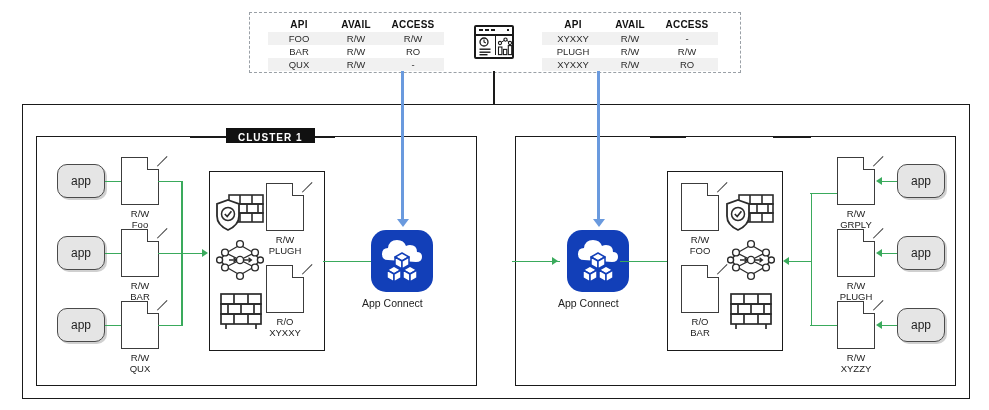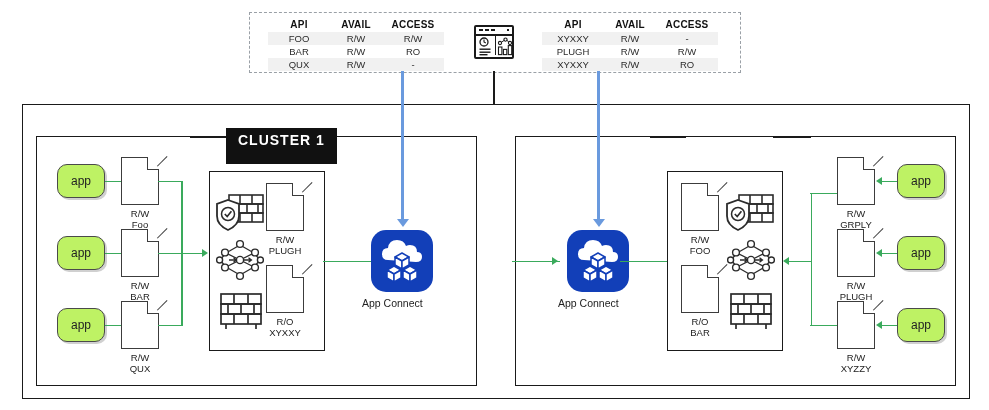--- a/index.html
+++ b/index.html
@@ -30,27 +30,27 @@
   .g-line{position:absolute;background:#3aaa5c;}
   .g-h{height:1.5px;}
   .g-v{width:1.5px;}
   .g-head{position:absolute;width:0;height:0;border-top:4px solid transparent;border-bottom:4px solid transparent;}
   .g-head.right{border-left:6px solid #3aaa5c;}
   .g-head.left{border-right:6px solid #3aaa5c;}
 
   
   .outer-frame{position:absolute;border:1.5px solid #1a1a1a;background:transparent;}
   .cluster-box{position:absolute;border:1.5px solid #1a1a1a;background:#fff;}
-  .cluster-badge{position:absolute;background:#111;color:#fff;font-size:14px;font-weight:bold;letter-spacing:1px;
-                 padding:4px 12px 16px 12px;white-space:nowrap;}
+  .cluster-badge{position:absolute;background:#111;color:#fff;font-size:10px;font-weight:bold;letter-spacing:1px;
+                 padding:4px 12px 0 12px;white-space:nowrap;}
   .badge-tick{position:absolute;height:1.5px;background:#1a1a1a;top:9px;}
   .inner-panel{position:absolute;border:1.5px solid #1a1a1a;background:#fff;}
 
   
-  .app-box{position:absolute;width:48px;height:34px;border:1.5px solid #4a4a4a;border-radius:10px;background:#bef264;
+  .app-box{position:absolute;width:48px;height:34px;border:1.5px solid #4a4a4a;border-radius:10px;background:#e5e5e5;
            box-shadow:2px 2px 0 rgba(120,120,120,.35);display:flex;align-items:center;justify-content:center;
            font-size:12px;color:#222;box-sizing:border-box;}
 
   
   .doc-wrap{position:absolute;text-align:center;}
   .doc{position:relative;width:38px;height:48px;margin:0 auto;}
   .doc-body{position:absolute;inset:0;border:1.5px solid #3c3c3c;background:#fff;
             clip-path:polygon(0 0, 71% 0, 100% 24%, 100% 100%, 0 100%);
             box-shadow:2px 2px 0 rgba(130,130,130,.35);}
   .doc-fold{position:absolute;top:0;right:0;width:11px;height:11.5px;

